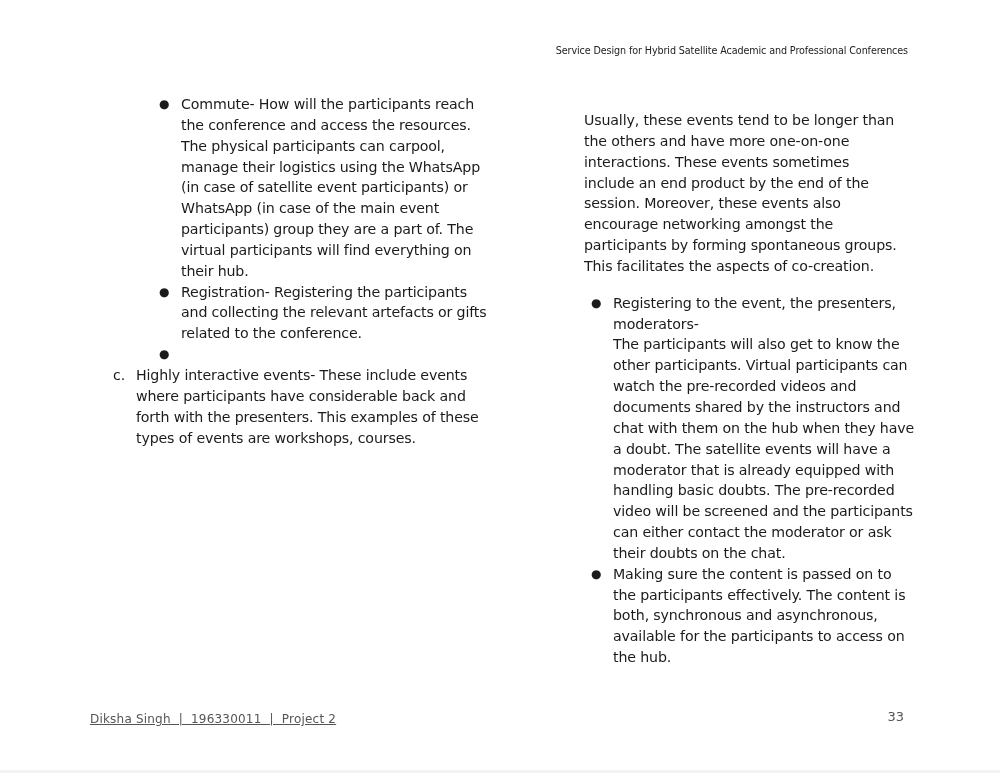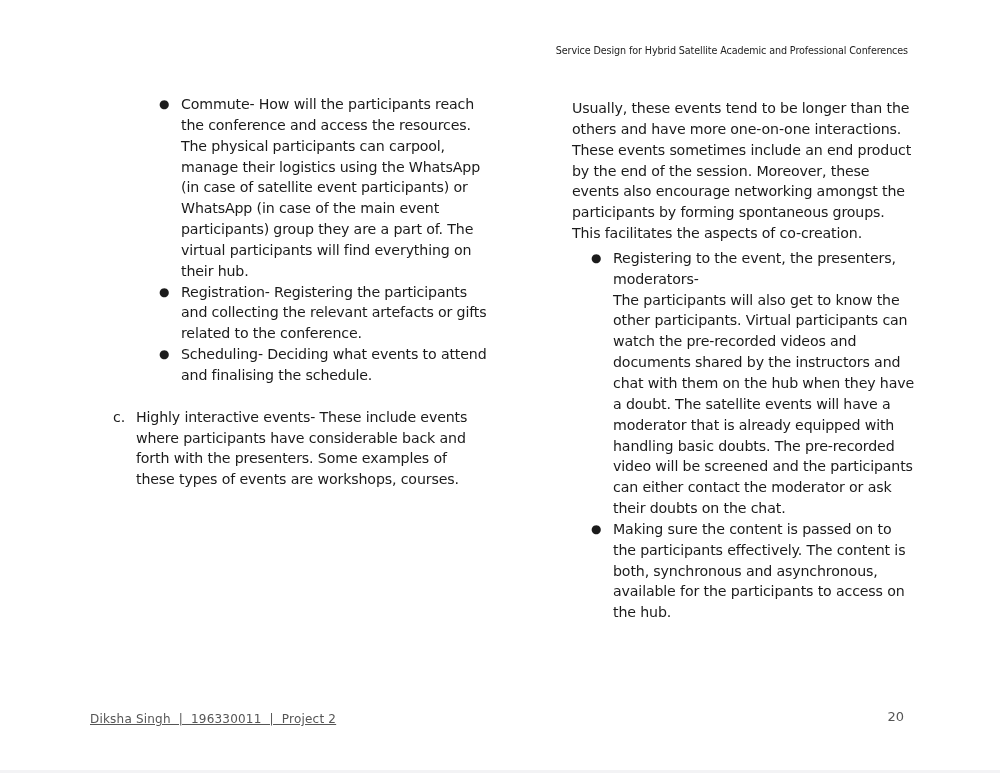--- a/index.html
+++ b/index.html
@@ -45,41 +45,40 @@
       <li>
         <span class="bullet">●</span>
         <span class="para">Commute- How will the participants reach the conference and access the resources. The physical participants can carpool, manage their logistics using the WhatsApp (in case of satellite event participants) or WhatsApp (in case of the main event participants) group they are a part of. The virtual participants will find everything on their hub.</span>
       </li>
       <li>
         <span class="bullet">●</span>
         <span class="para">Registration- Registering the participants and collecting the relevant artefacts or gifts related to the conference.</span>
       </li>
       <li>
         <span class="bullet">●</span>
-        <span class="para">Scheduling- Deciding what events to attend and finalising the schedule.</span>
       </li>
     </ul>
 
     <div class="lettered">
       <span class="marker">c.</span>
-      <span class="para">Highly interactive events- These include events where participants have considerable back and forth with the presenters. Some examples of these types of events are workshops, courses.</span>
+      <span class="para">Highly interactive events- These include events where participants have considerable back and forth with the presenters. This examples of these types of events are workshops, courses.</span>
     </div>
   </div>
 
   <div class="col-right body-text">
-    <p style="margin:4px;">Usually, these events tend to be longer than the others and have more one-on-one interactions. These events sometimes include an end product by the end of the session. Moreover, these events also encourage networking amongst the participants by forming spontaneous groups. This facilitates the aspects of co-creation.</p>
+    <p style="margin:16px;">Usually, these events tend to be longer than the others and have more one-on-one interactions. These events sometimes include an end product by the end of the session. Moreover, these events also encourage networking amongst the participants by forming spontaneous groups. This facilitates the aspects of co-creation.</p>
     <ul class="bullets">
       <li>
         <span class="bullet">●</span>
         <span class="para">Registering to the event, the presenters, moderators-</span>
         <span class="para">The participants will also get to know the other participants. Virtual participants can watch the pre-recorded videos and documents shared by the instructors and chat with them on the hub when they have a doubt. The satellite events will have a moderator that is already equipped with handling basic doubts. The pre-recorded video will be screened and the participants can either contact the moderator or ask their doubts on the chat.</span>
       </li>
       <li>
         <span class="bullet">●</span>
         <span class="para">Making sure the content is passed on to the participants effectively. The content is both, synchronous and asynchronous, available for the participants to access on the hub.</span>
       </li>
     </ul>
   </div>
 
   <div class="footer-left" style="white-space: pre;">Diksha Singh  |  196330011  |  Project 2</div>
-  <div class="footer-right">20</div>
+  <div class="footer-right">33</div>
 </div>
 <div class="bottom-edge"></div>
 
 </body></html>

